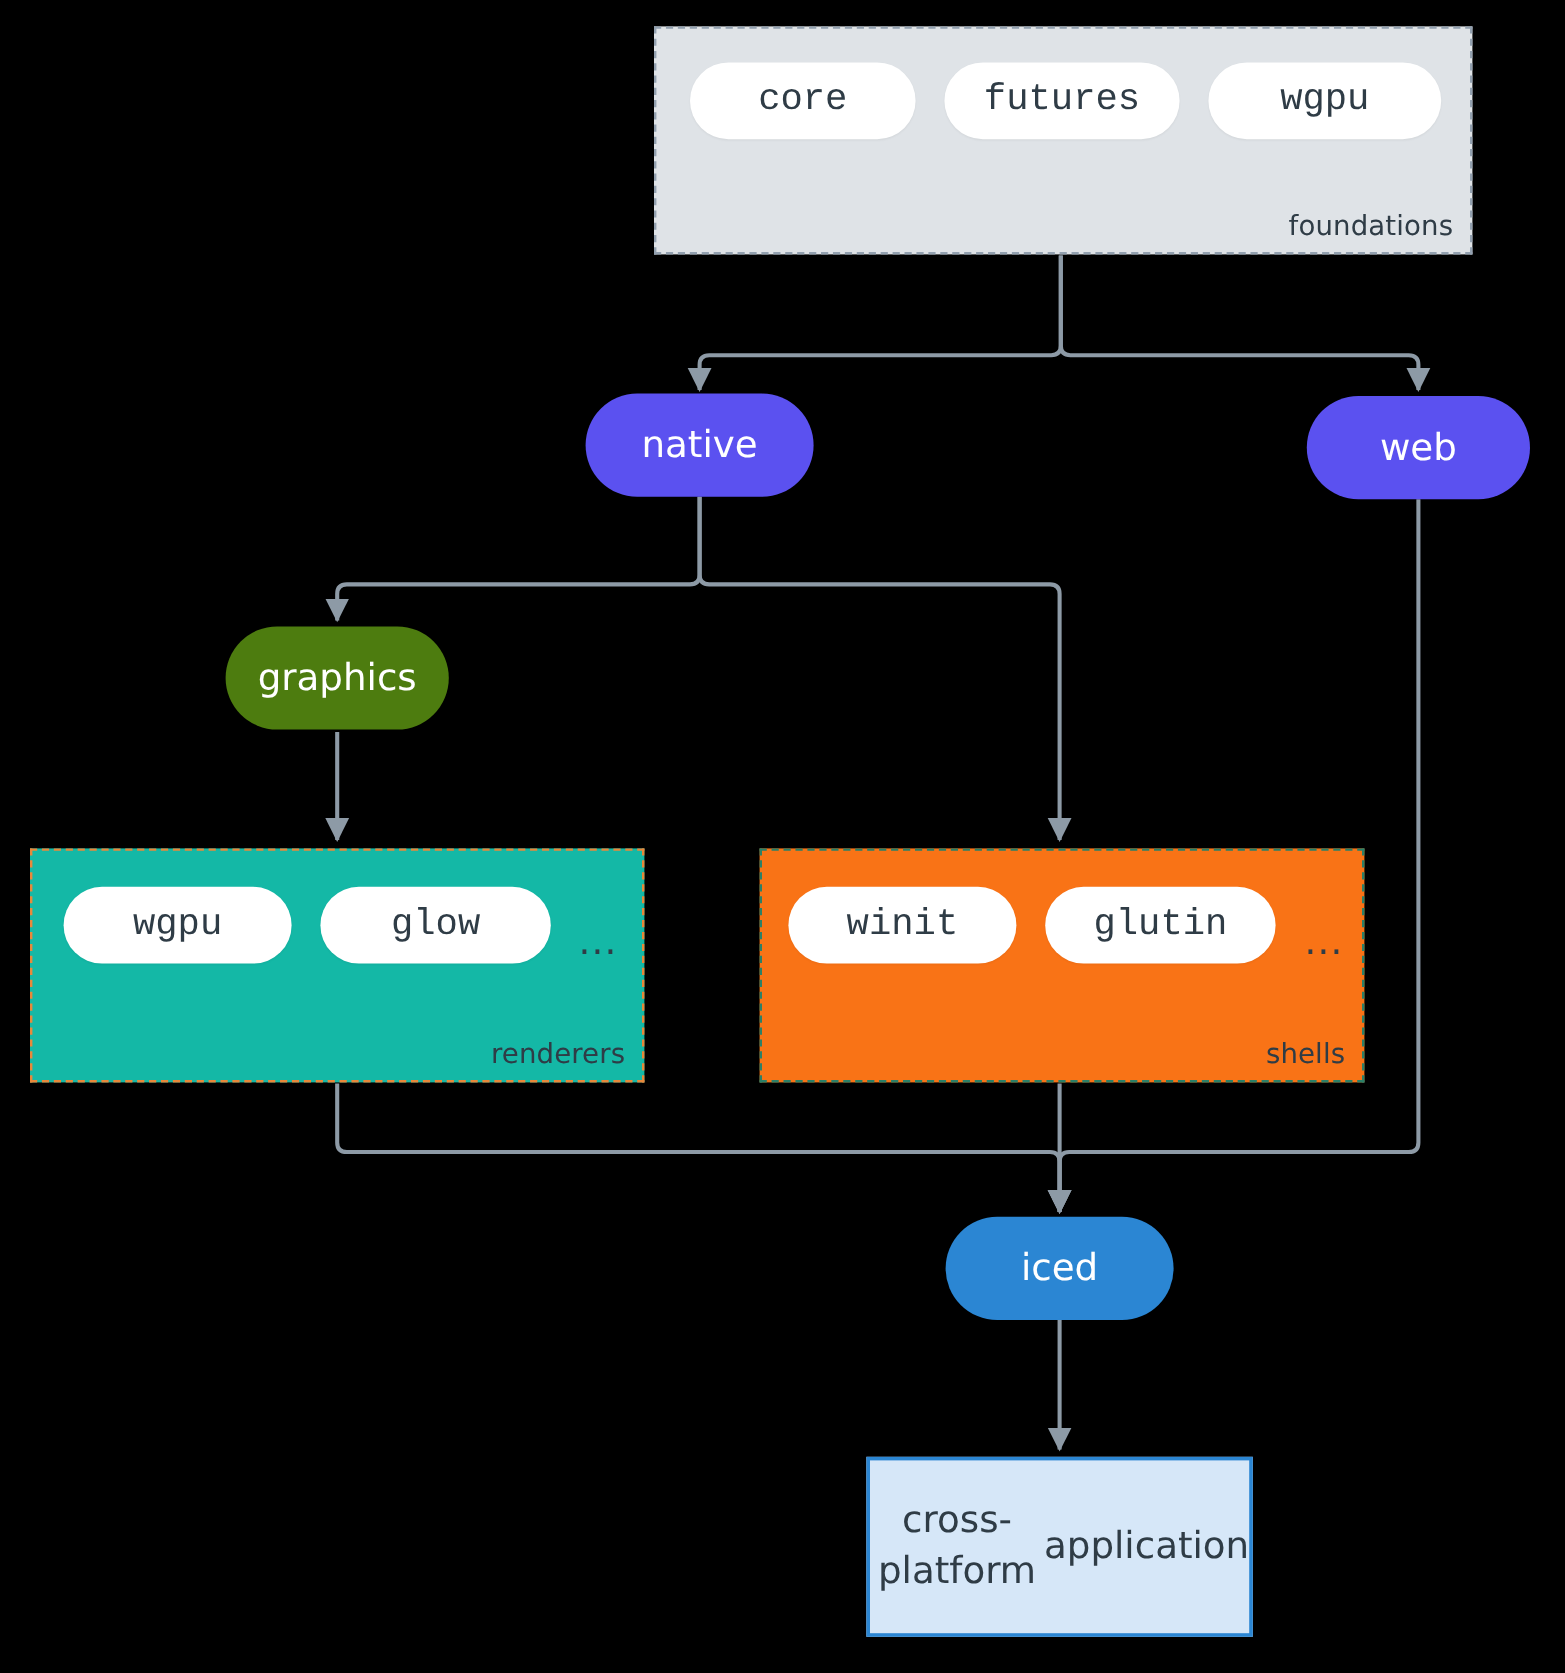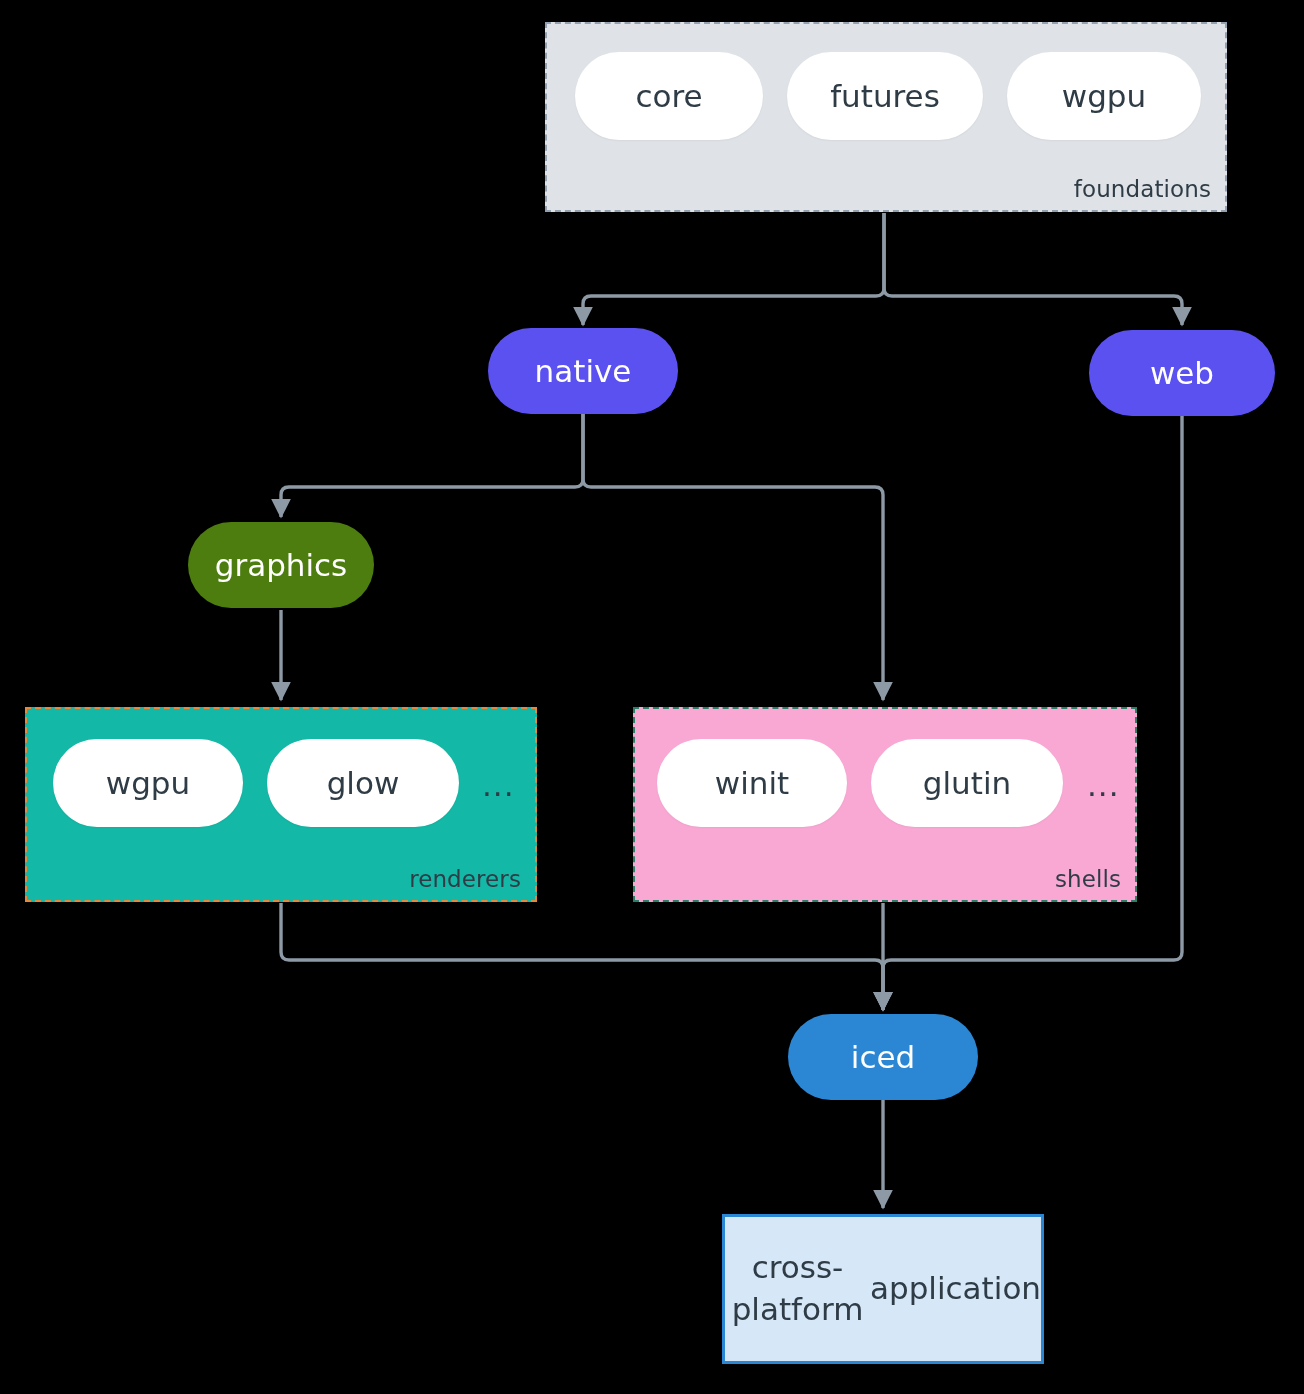--- a/index.html
+++ b/index.html
@@ -62,36 +62,37 @@
   }
   .group-renderers {
     background: #14b8a6;
     border: 2px dashed #e8883b;
     left: 25px;
     top: 707px;
     width: 512px;
     height: 195px;
   }
   .group-shells {
-    background: #f9a8d4;
+    background: #f97316;
     border: 2px dashed #2b8068;
     left: 633px;
     top: 707px;
     width: 504px;
     height: 195px;
   }
 
   
   .pill {
     background: #ffffff;
     border-radius: 46px;
     color: #2f3c46;
     font-size: 31px;
-    height: 88px;
+    height: 64px;
     box-shadow: 0 1px 2px rgba(0,0,0,0.05);
+    font-family: Liberation Mono, monospace;
   }
 
   
   .stadium {
     border-radius: 46px;
     color: #ffffff;
     font-size: 31px;
     height: 86px;
   }
   .stadium.purple { background: #5b51f0; }

